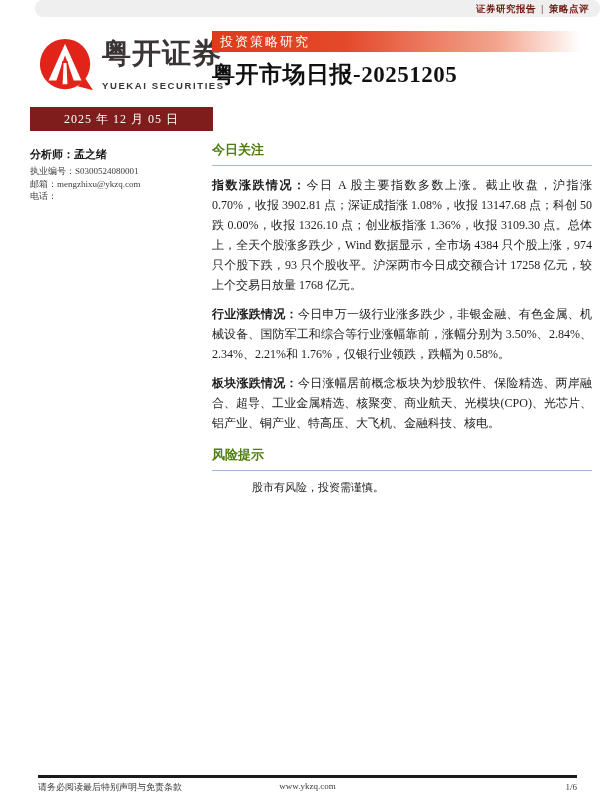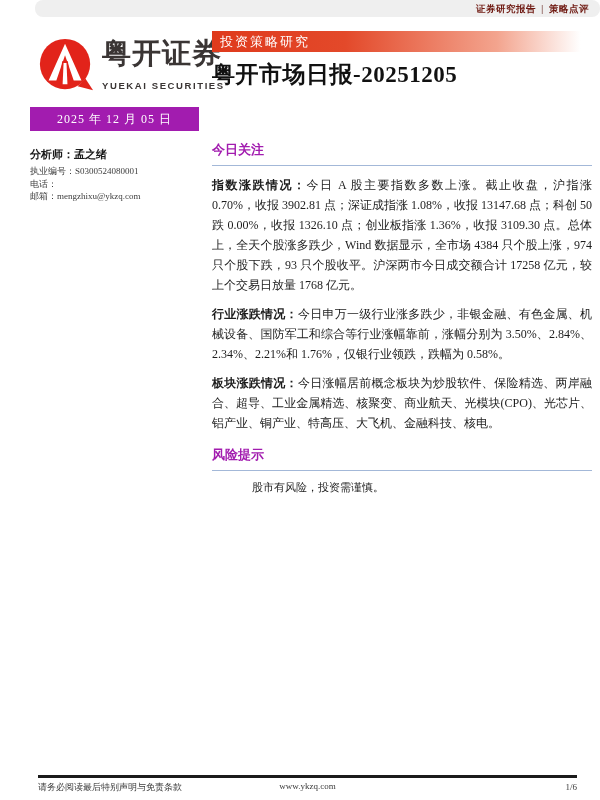--- a/index.html
+++ b/index.html
@@ -27,38 +27,38 @@
   
   .series-bar { position: absolute; left: 212px; right: 8px; top: 31px; height: 21px;
                 background: linear-gradient(to right, #df3a1c 0%, #e3492a 35%, #f3a48e 75%, #ffffff 97%);
                 color: #ffffff; font-size: 13px; line-height: 21px; padding-left: 8px;
                 letter-spacing: 2px; }
 
   .title { position: absolute; left: 212px; top: 59px; width: 380px;
            font-size: 23px; font-weight: bold; color: #111; letter-spacing: .5px; }
 
   
-  .date-box { position: absolute; left: 30px; top: 107px; width: 169px; height: 24px;
-              background: #a21caf; color: #fff; text-align: center;
+  .date-box { position: absolute; left: 30px; top: 107px; width: 183px; height: 24px;
+              background: #7f1d1d; color: #fff; text-align: center;
               font-size: 12px; line-height: 24px; letter-spacing: 1px; }
   .analyst { position: absolute; left: 30px; top: 147px; width: 176px; color: #333; }
   .analyst .a-name { font-family: "Liberation Sans", "DejaVu Sans", sans-serif;
                      font-size: 11px; font-weight: bold; color: #1a1a1a; margin-bottom: 3px; }
   .analyst .a-line { font-size: 9px; line-height: 12.5px; color: #3c3c3c; }
 
   
   .points-bar { position: absolute; left: 212px; right: 8px; top: 107px; height: 21px;
                 background: linear-gradient(to right, #0a0a0a 0%, #4c4c4c 40%, #c9c9c9 100%);
                 color: #ffffff; font-size: 13px; line-height: 21px; padding-left: 8px;
                 letter-spacing: 2px; }
 
   
   .content { position: absolute; left: 212px; right: 8px; top: 141px; color: #1c1c1c; }
   .sec-head { font-family: "Liberation Sans", "DejaVu Sans", sans-serif;
-              font-size: 13px; font-weight: bold; color: #a21caf;
+              font-size: 13px; font-weight: bold; color: #4d7c0f;
               padding-bottom: 6px; border-bottom: 1.5px solid #a3b8d8; }
   .para { margin-top: 9px; font-size: 12px; line-height: 20px; text-align: justify;
           color: #1c1c1c; }
   .para .lead { font-family: "Liberation Sans", "DejaVu Sans", sans-serif; font-weight: bold; }
   .risk-head { margin-top: 13px; }
   .risk-text { margin-top: 10px; font-size: 11px; line-height: 13px; margin-left: 40px; }
 
   
   .footer-rule { position: absolute; left: 38px; right: 23px; top: 775px; height: 3px; background: #1b1b1b; }
   .footer { position: absolute; left: 38px; right: 23px; top: 781px;
@@ -94,22 +94,22 @@
 
   <div class="series-bar">投资策略研究</div>
 
   <h1 class="title">粤开市场日报-20251205</h1>
 
   <div class="date-box">2025 年 12 月 05 日</div>
 
   <div class="analyst">
     <div class="a-name">分析师：孟之绪</div>
     <div class="a-line">执业编号：S0300524080001</div>
+    <div class="a-line">邮箱：mengzhixu@ykzq.com</div>
     <div class="a-line">电话：</div>
-    <div class="a-line">邮箱：mengzhixu@ykzq.com</div>
   </div>
 
 
   <div class="content">
     <div class="sec-head">今日关注</div>
 
     <p class="para">
       <span class="lead">指数涨跌情况：</span><span>今日 A 股主要指数多数上涨。截止收盘，沪指涨 0.70%，收报 3902.81 点；深证成指涨 1.08%，收报 13147.68 点；科创 50 跌 0.00%，收报 1326.10 点；创业板指涨 1.36%，收报 3109.30 点。总体上，全天个股涨多跌少，Wind 数据显示，全市场 4384 只个股上涨，974 只个股下跌，93 只个股收平。沪深两市今日成交额合计 17258 亿元，较上个交易日放量 1768 亿元。</span>
     </p>
 

